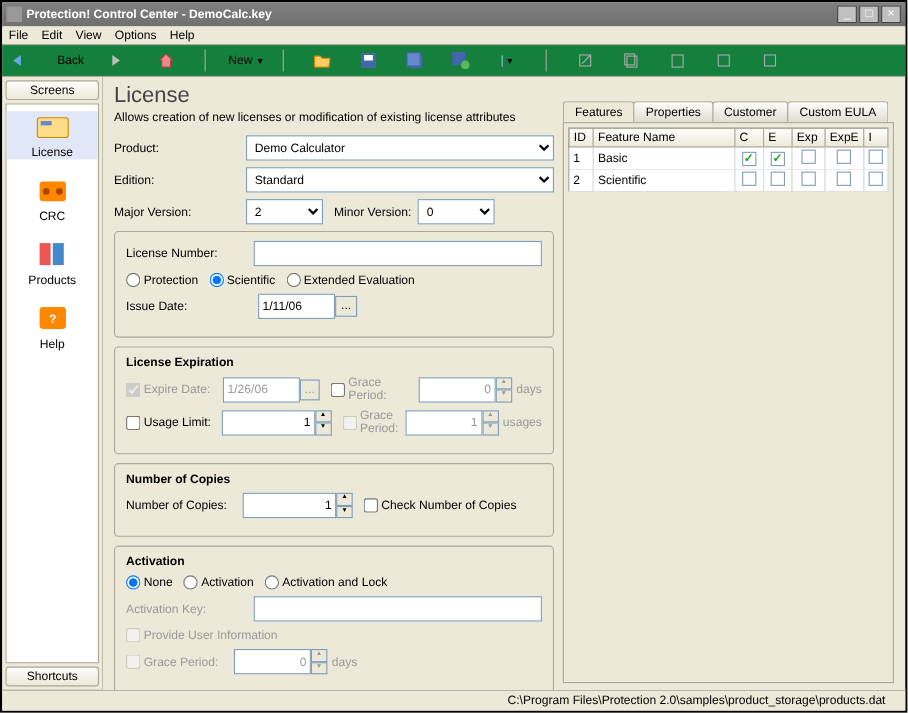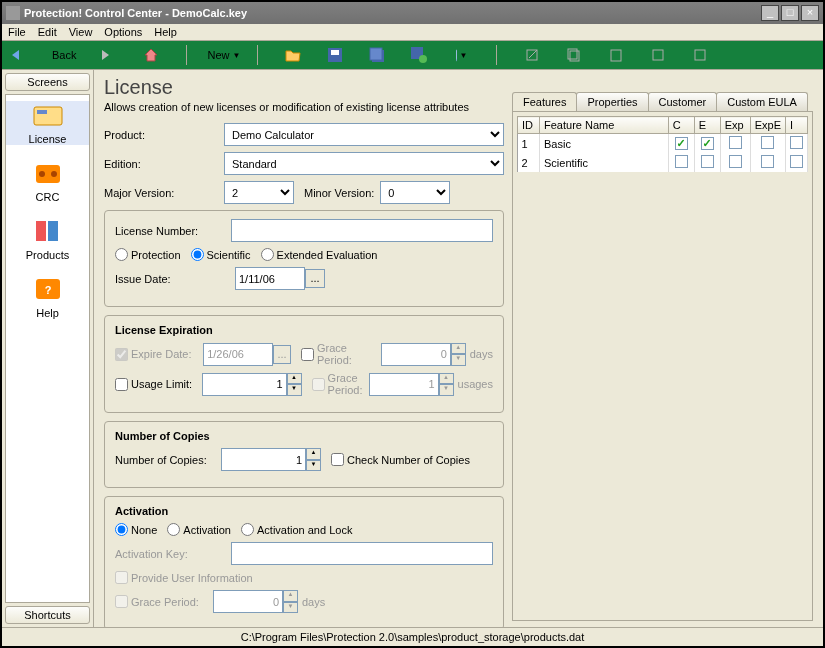--- a/index.html
+++ b/index.html
@@ -46,21 +46,21 @@
 .disabled, .disabled * { color:#999; }
 .tabs { display:flex;margin-top:16px; }
 .tab { padding:3px 10px; background:linear-gradient(#fdfdfb,#e0ddd0); border:1px solid #aca899; border-bottom:none; border-radius:3px 3px 0 0; margin-right:-1px; cursor:default;}
 .tab.active { background:#ece9d8; position:relative; z-index:1;}
 .tabbody { flex:1; border:1px solid #aca899; background:#ece9d8; padding:4px; }
 table.feat { width:100%; border-collapse:collapse; background:#a3a3a3; }
 table.feat th { background:linear-gradient(#fdfdfb,#ece9d8); border:1px solid #aca899; font-weight:normal; padding:2px 4px; text-align:left; }
 table.feat td { border-right:1px solid #ddd; padding:2px 4px; background:#fff; text-align:center;}
 table.feat td.l { text-align:left; }
 .cb { width:13px; height:13px; border:1px solid #7f9db9; display:inline-block; background:#fff; text-align:center; line-height:10px; color:#21a121; font-weight:bold;}
-.statusbar { border-top:1px solid #aca899; background:#ece9d8; padding:3px 18px; text-align:center; }
+.statusbar { border-top:1px solid #aca899; background:#ece9d8; padding:3px 18px; text-align:right; }
 svg { display:block; }
 </style>
 </head>
 <body>
 
 <div class="window">
   <div class="titlebar">
     <span class="icon"></span>
     <span class="title">Protection! Control Center - DemoCalc.key</span>
     <div class="btns">

